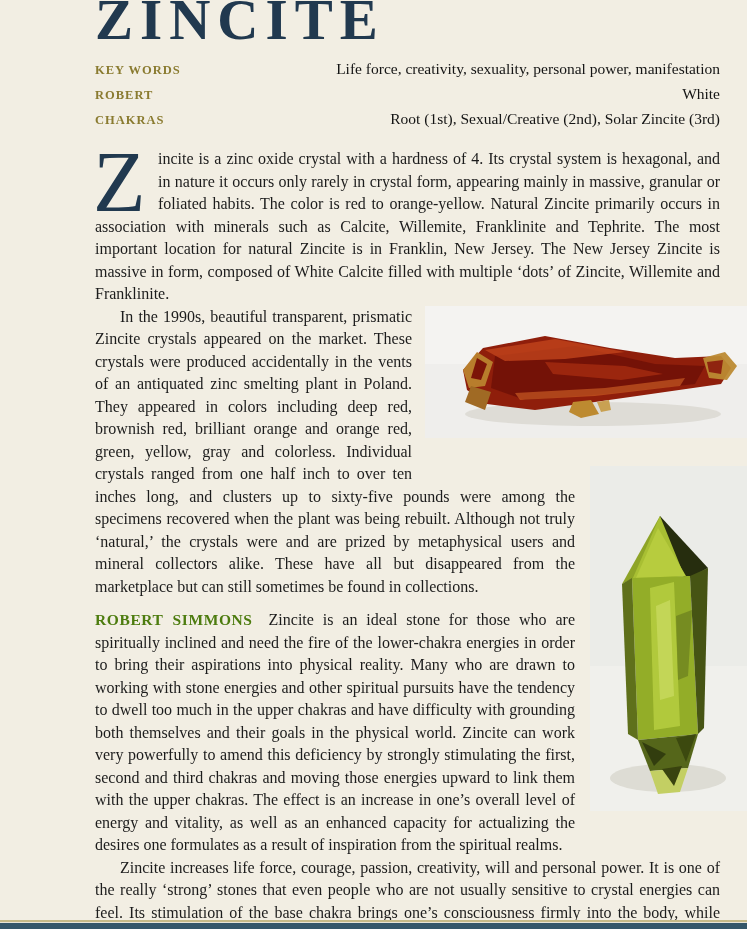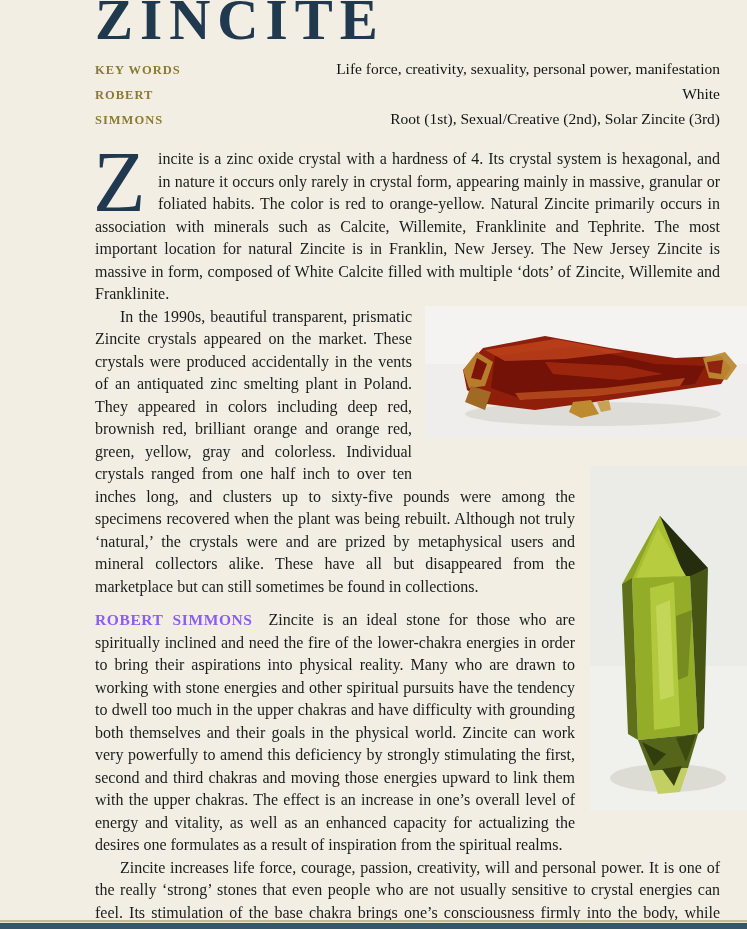--- a/index.html
+++ b/index.html
@@ -57,21 +57,21 @@
   .photo-green{
     clear:right;
     width:157px;height:345px;
     margin:2px -27px 10px 15px;
   }
   .author-para{margin-top:11px !important;}
   .author-label{
     font-weight:bold;
     font-size:15.5px;
     letter-spacing:0.6px;
-    color:#8b5cf6;
+    color:#4d7c0f;
     margin-right:16px;
   }
   .bottom-edge{
     position:absolute;left:0;right:0;bottom:0;
   }
   .edge-tan{height:2px;background:#c6ba88;}
   .edge-gap{height:1px;background:#e8e4d6;}
   .edge-navy{height:6px;background:#35576a;}
 </style>
 </head>
@@ -84,21 +84,21 @@
   <div class="attributes">
     <div class="attr-row">
       <span class="attr-label">KEY WORDS</span>
       <span class="attr-value">Life force, creativity, sexuality, personal power, manifestation</span>
     </div>
     <div class="attr-row">
       <span class="attr-label">ROBERT</span>
       <span class="attr-value">White</span>
     </div>
     <div class="attr-row">
-      <span class="attr-label">SIMMONS</span>
+      <span class="attr-label">CHAKRAS</span>
       <span class="attr-value">Root (1st), Sexual/Creative (2nd), Solar Zincite (3rd)</span>
     </div>
   </div>
 
   <div class="body-text">
 
     <p>
       <span class="dropcap">Z</span><span>incite is a zinc oxide crystal with a hardness of 4. Its crystal system is hexagonal, and in nature it occurs only rarely in crystal form, appearing mainly in massive, granular or foliated habits. The color is red to orange-yellow. Natural Zincite primarily occurs in association with minerals such as Calcite, Willemite, Franklinite and Tephrite. The most important location for natural Zincite is in Franklin, New Jersey. The New Jersey Zincite is massive in form, composed of White Calcite filled with multiple ‘dots’ of Zincite, Willemite and Franklinite.</span>
     </p>
 

